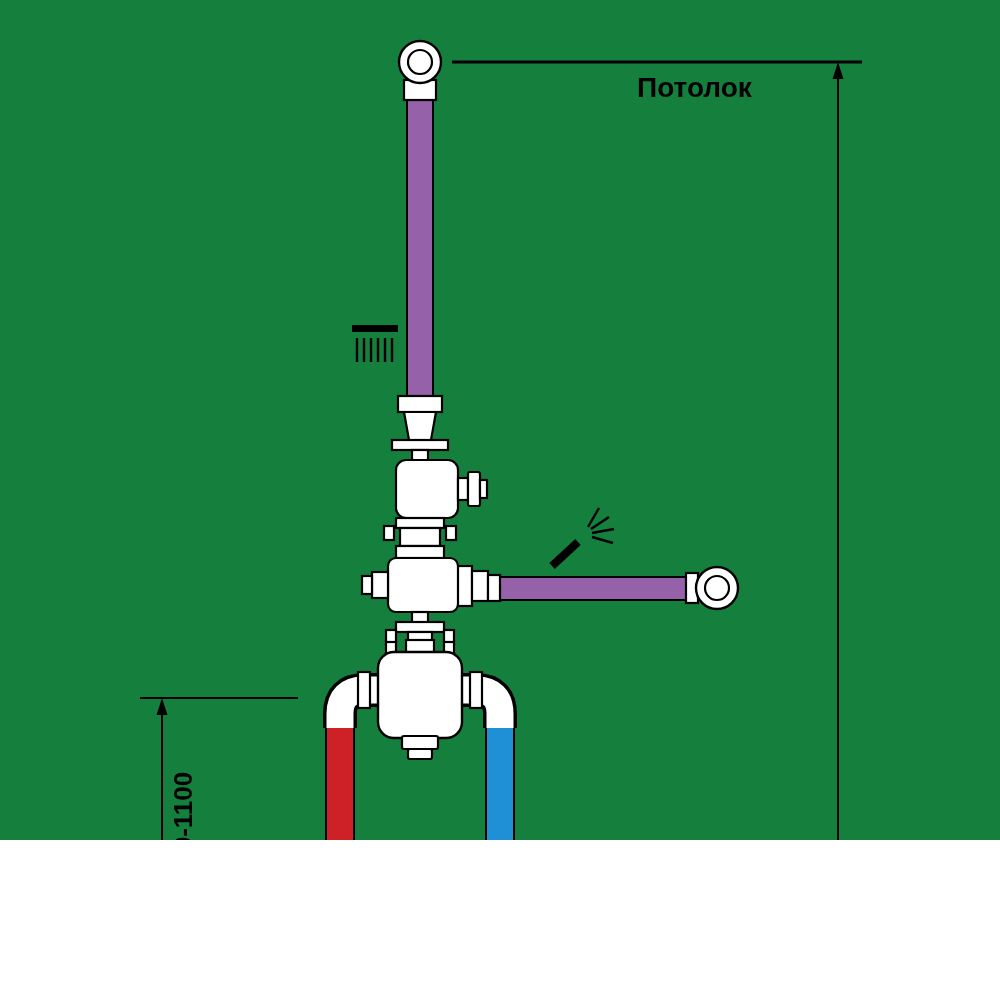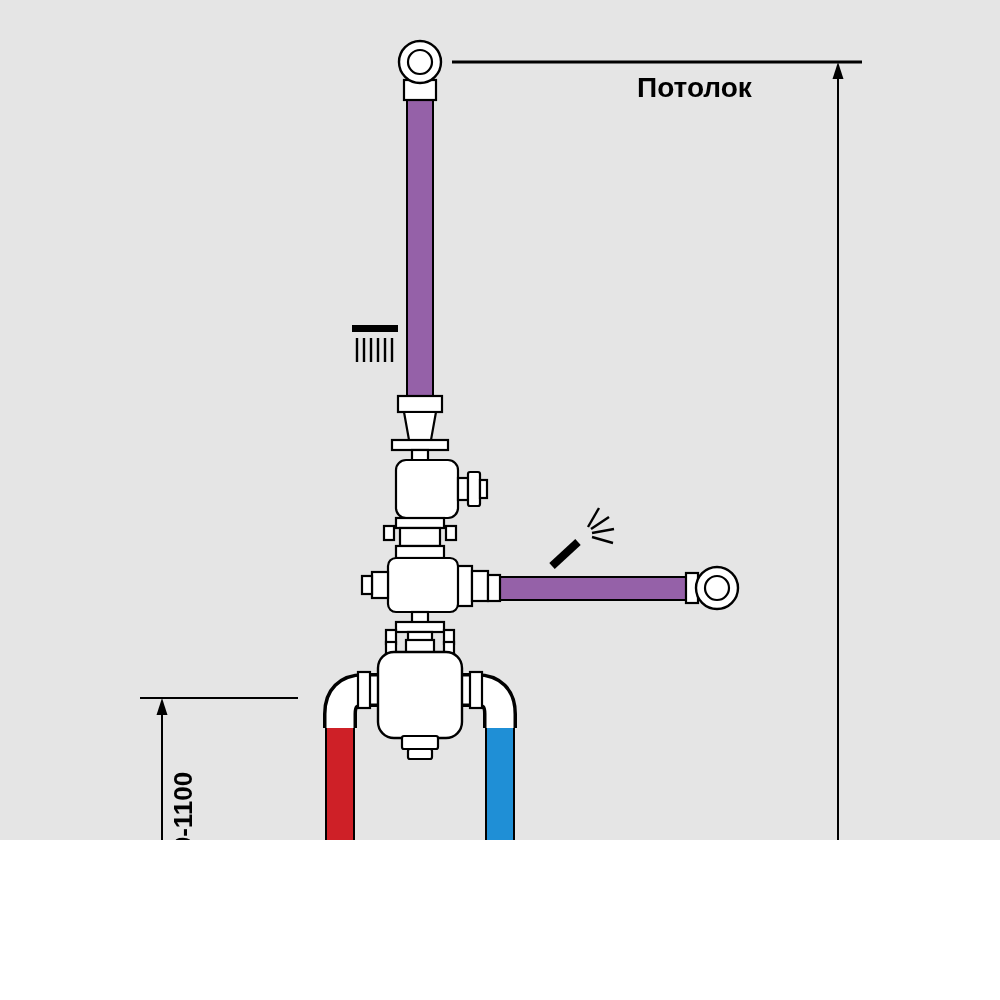--- a/index.html
+++ b/index.html
@@ -1,16 +1,16 @@
 <!DOCTYPE html>
 <html><head>
 <meta charset="utf-8">
 <style>
   html,body{margin:0;padding:0;background:#ffffff;}
-  .canvas{width:1000px;height:840px;background:#e5e5e5;position:relative;overflow:hidden;}
+  .canvas{width:1000px;height:840px;background:#15803d;position:relative;overflow:hidden;}
   svg{display:block;}
   text{font-family:"Liberation Sans","DejaVu Sans",sans-serif;font-weight:bold;fill:#000;}
 </style>
 </head>
 <body>
 
 <div class="canvas">
 <svg width="1000" height="1000" viewBox="0 0 1000 1000">
 
   <g>

